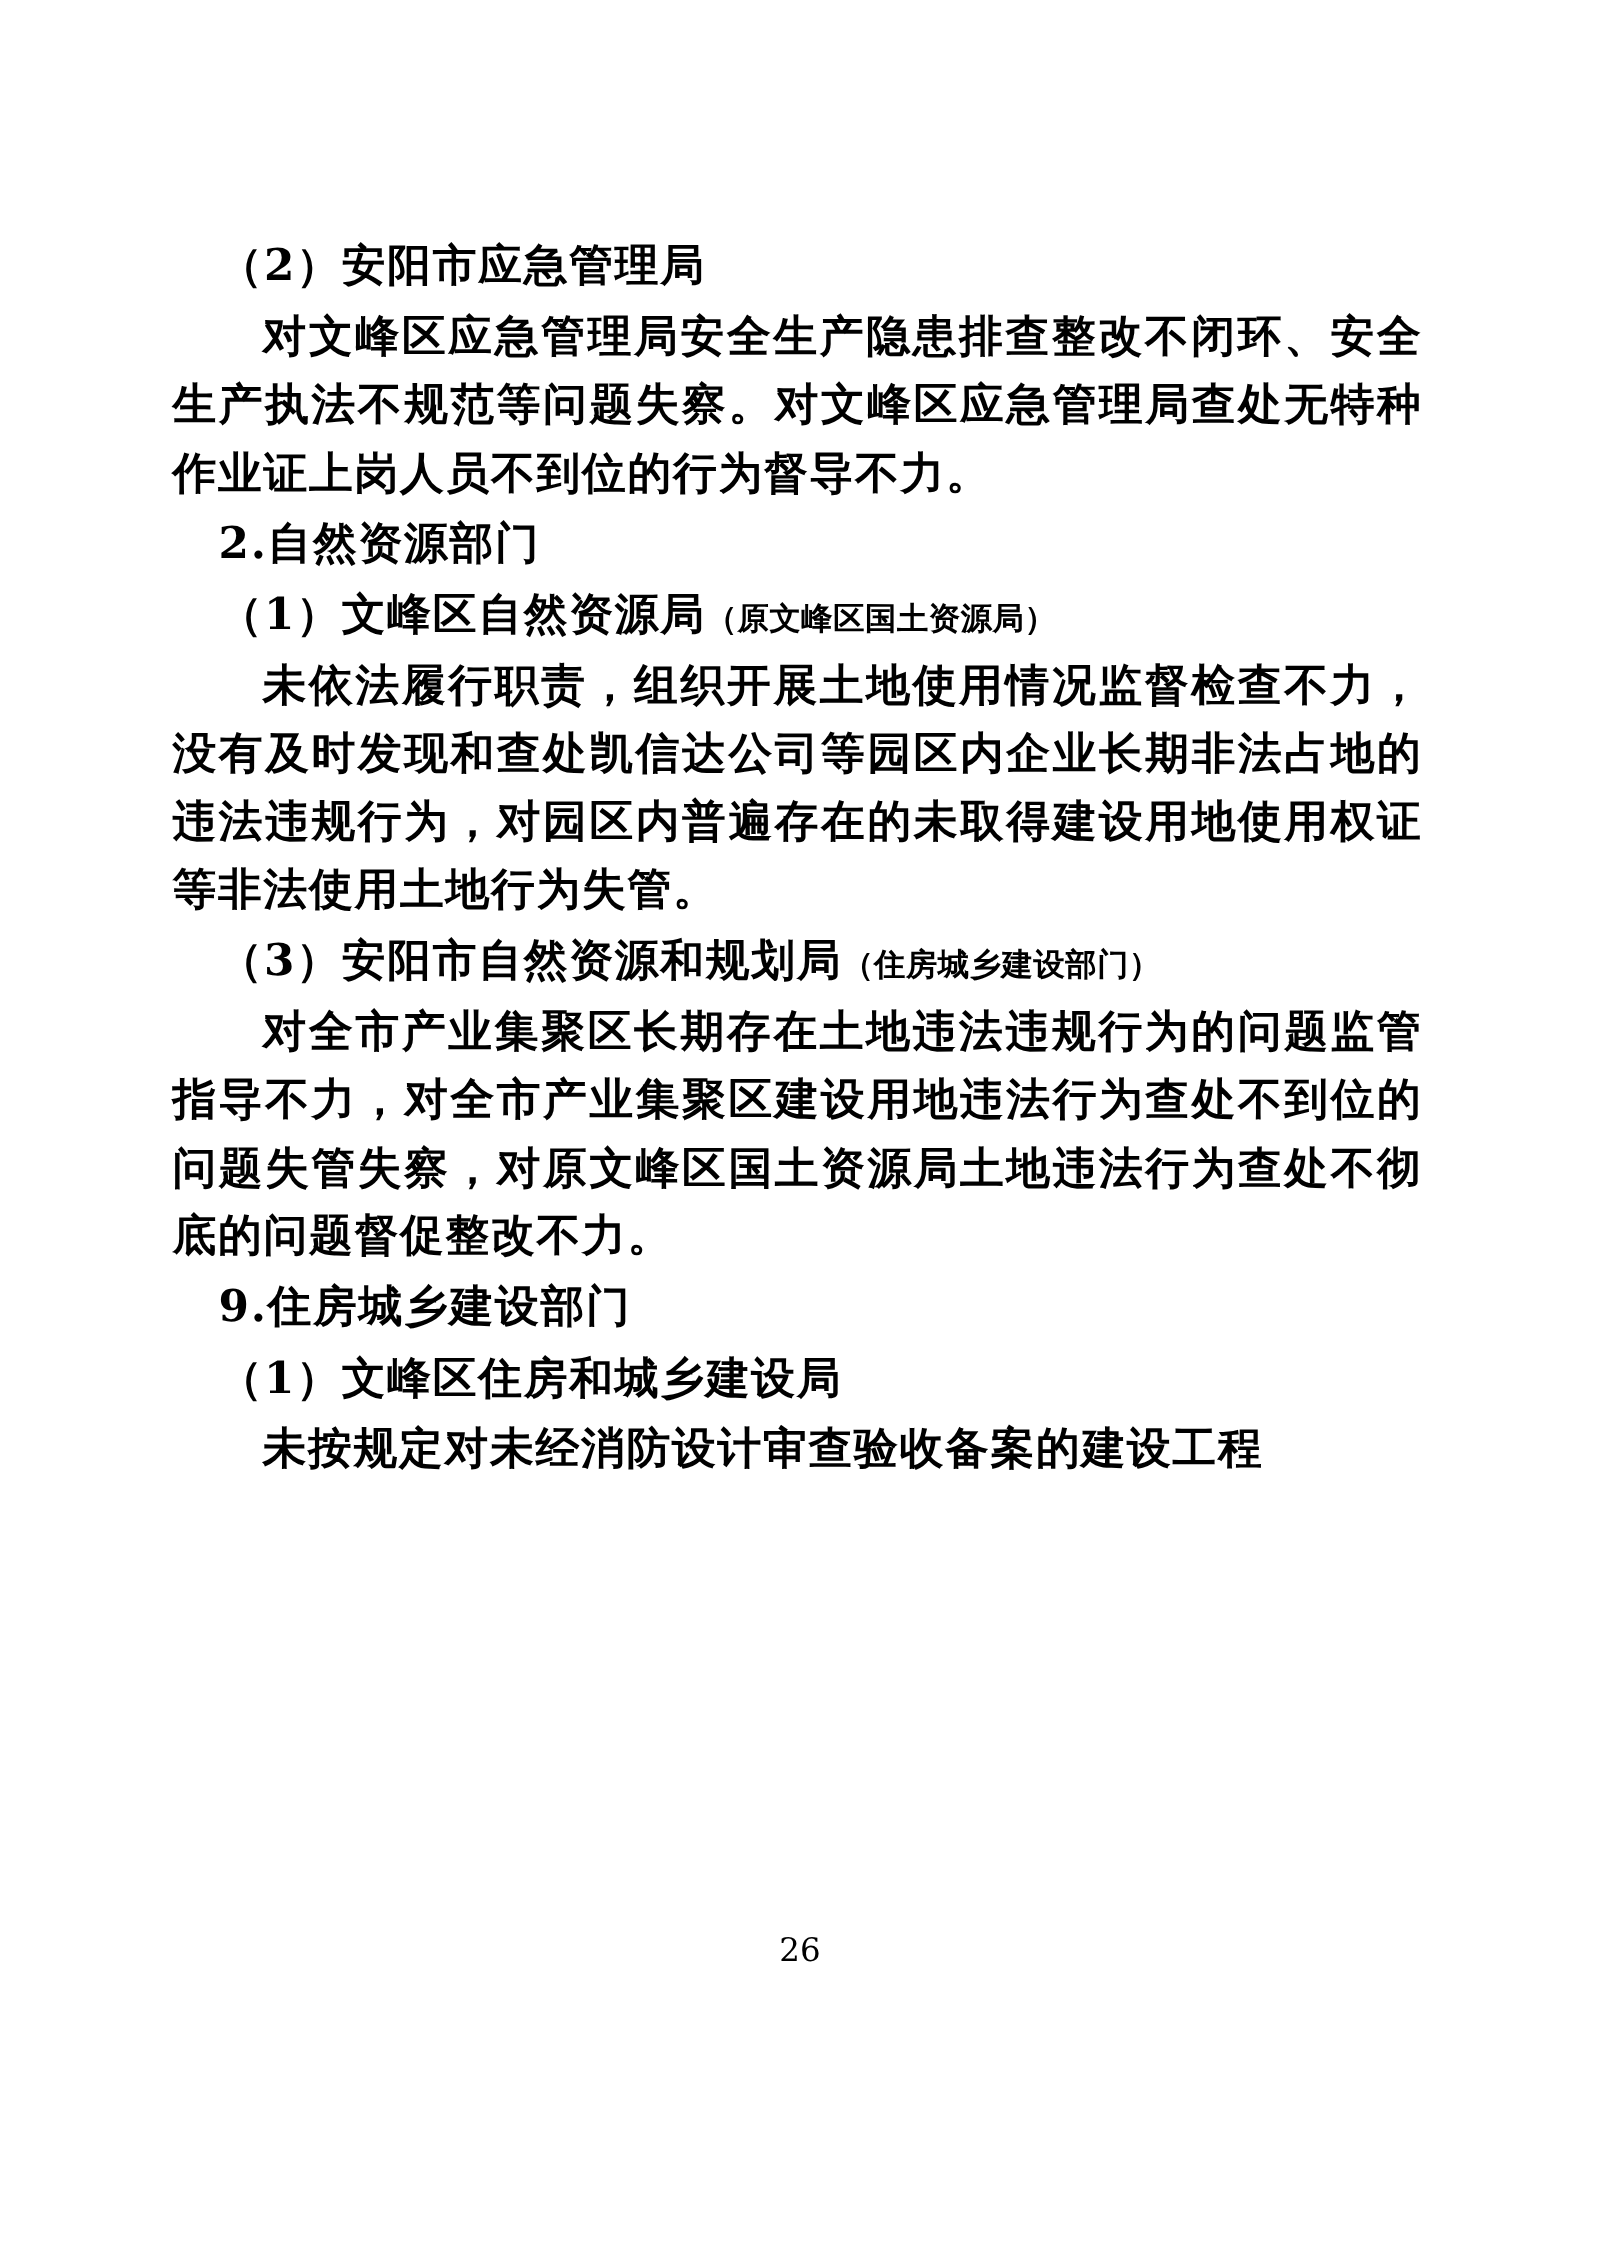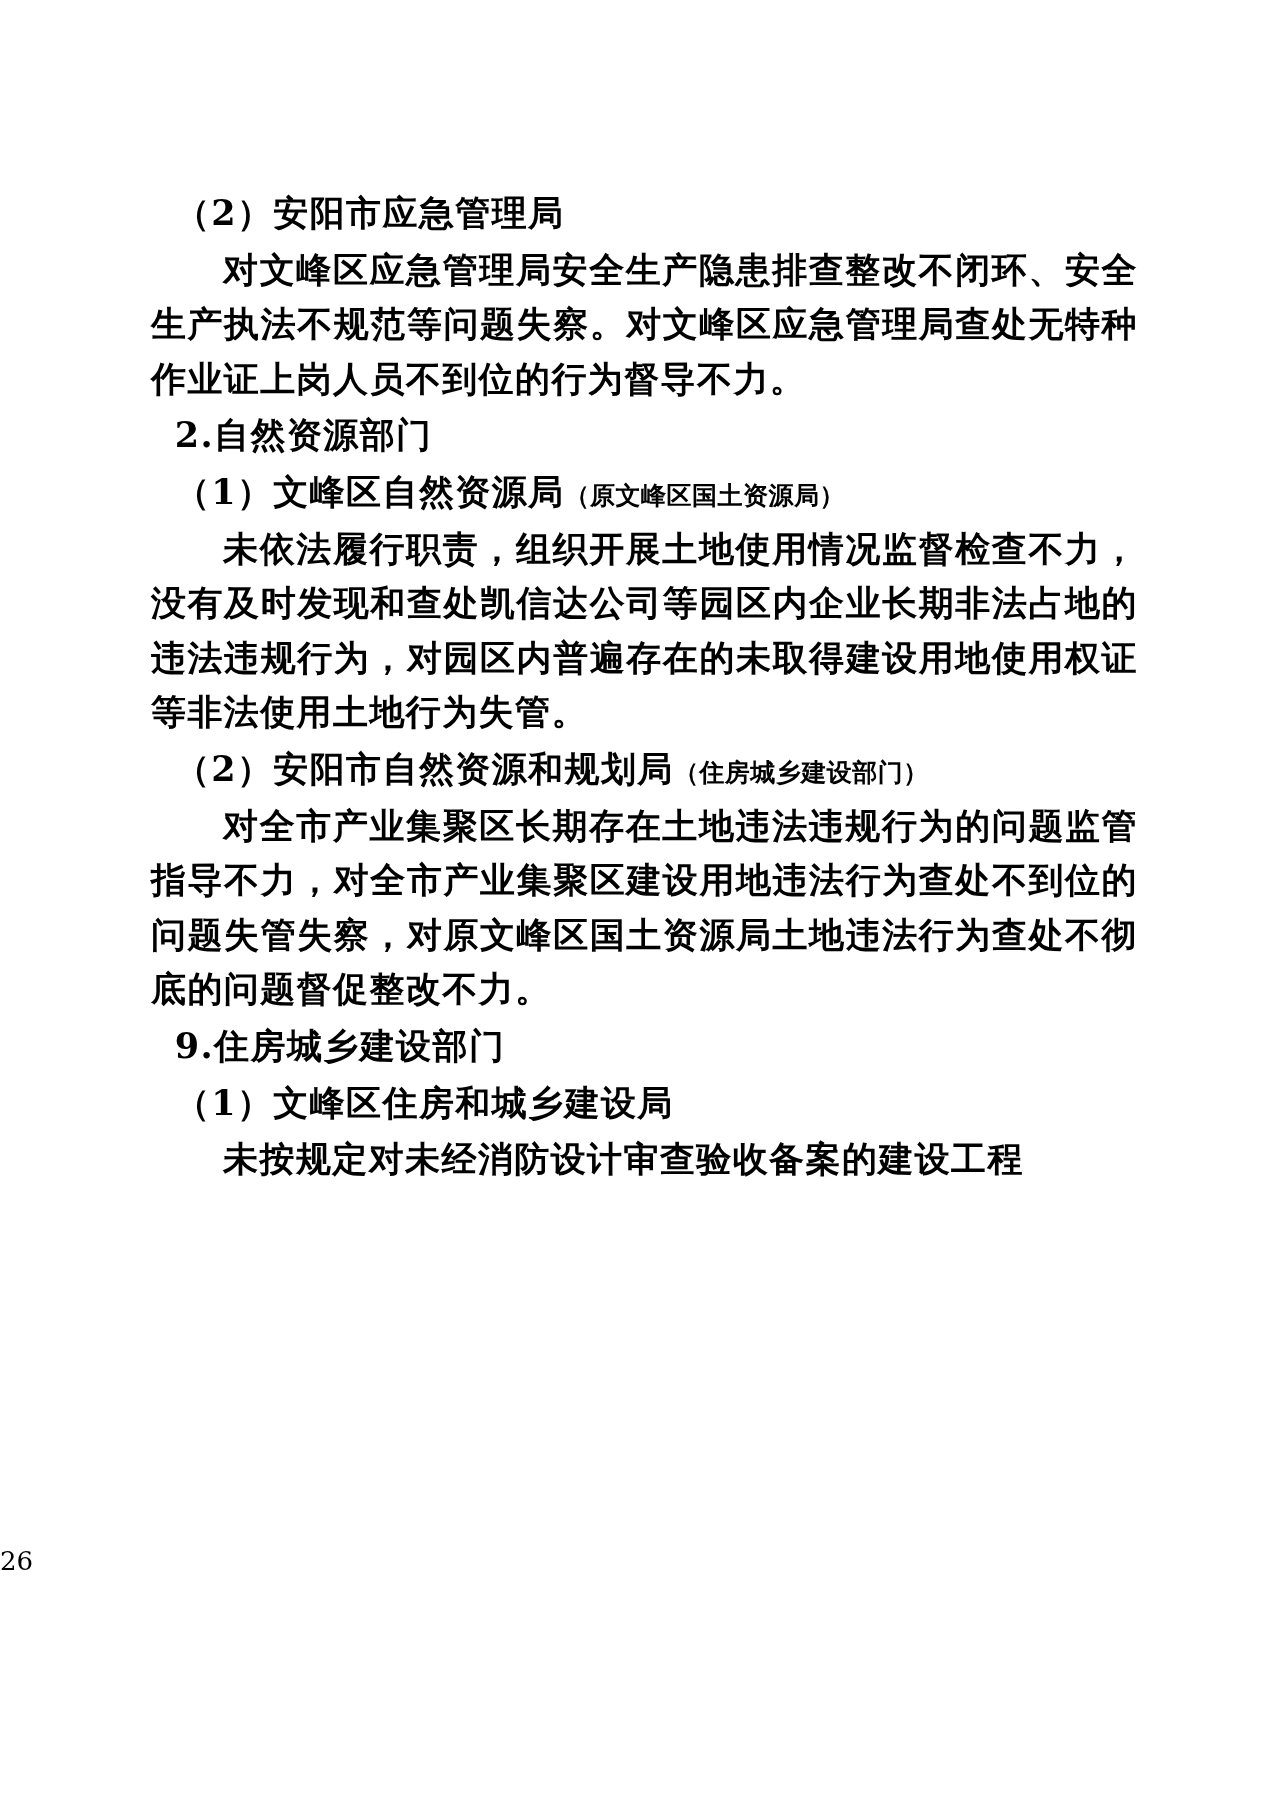--- a/index.html
+++ b/index.html
@@ -28,35 +28,34 @@
     line-height: 1.56;
     letter-spacing: 0.04em;
     text-align: justify;
     text-justify: inter-character;
     margin: 0 0 2px 0;
     font-family: "DejaVu Serif", "Liberation Serif", serif;
     font-weight: 700;
   }
   .indent {
     text-indent: 2.06em;
-    margin-left: 13px;
   }
   .indent-small {
     text-indent: 1.05em;
   }
   .small-note {
     font-size: 25px;
     letter-spacing: 0.02em;
   }
   .page-number {
     position: absolute;
     left: 0;
     right: 0;
     top: 1546px;
-    text-align: left;
+    text-align: center;
     font-size: 26px;
     font-family: "DejaVu Serif", "Liberation Serif", serif;
     color: #000000;
   }
 </style>
 </head>
 <body>
 
 <div class="page">
 
@@ -65,21 +64,21 @@
     <p class="para indent-small">（2）安阳市应急管理局</p>
 
     <p class="para indent">对文峰区应急管理局安全生产隐患排查整改不闭环、安全生产执法不规范等问题失察。对文峰区应急管理局查处无特种作业证上岗人员不到位的行为督导不力。</p>
 
     <p class="para indent-small">2.自然资源部门</p>
 
     <p class="para indent-small"><span>（1）文峰区自然资源局</span><span class="small-note">（原文峰区国土资源局）</span></p>
 
     <p class="para indent">未依法履行职责，组织开展土地使用情况监督检查不力，没有及时发现和查处凯信达公司等园区内企业长期非法占地的违法违规行为，对园区内普遍存在的未取得建设用地使用权证等非法使用土地行为失管。</p>
 
-    <p class="para indent-small"><span>（2）安阳市自然资源和规划局</span><span class="small-note">（住房城乡建设部门）</span></p>
+    <p class="para indent-small"><span>（3）安阳市自然资源和规划局</span><span class="small-note">（住房城乡建设部门）</span></p>
 
     <p class="para indent">对全市产业集聚区长期存在土地违法违规行为的问题监管指导不力，对全市产业集聚区建设用地违法行为查处不到位的问题失管失察，对原文峰区国土资源局土地违法行为查处不彻底的问题督促整改不力。</p>
 
     <p class="para indent-small">9.住房城乡建设部门</p>
 
     <p class="para indent-small">（1）文峰区住房和城乡建设局</p>
 
     <p class="para indent">未按规定对未经消防设计审查验收备案的建设工程</p>
 
   </div>

